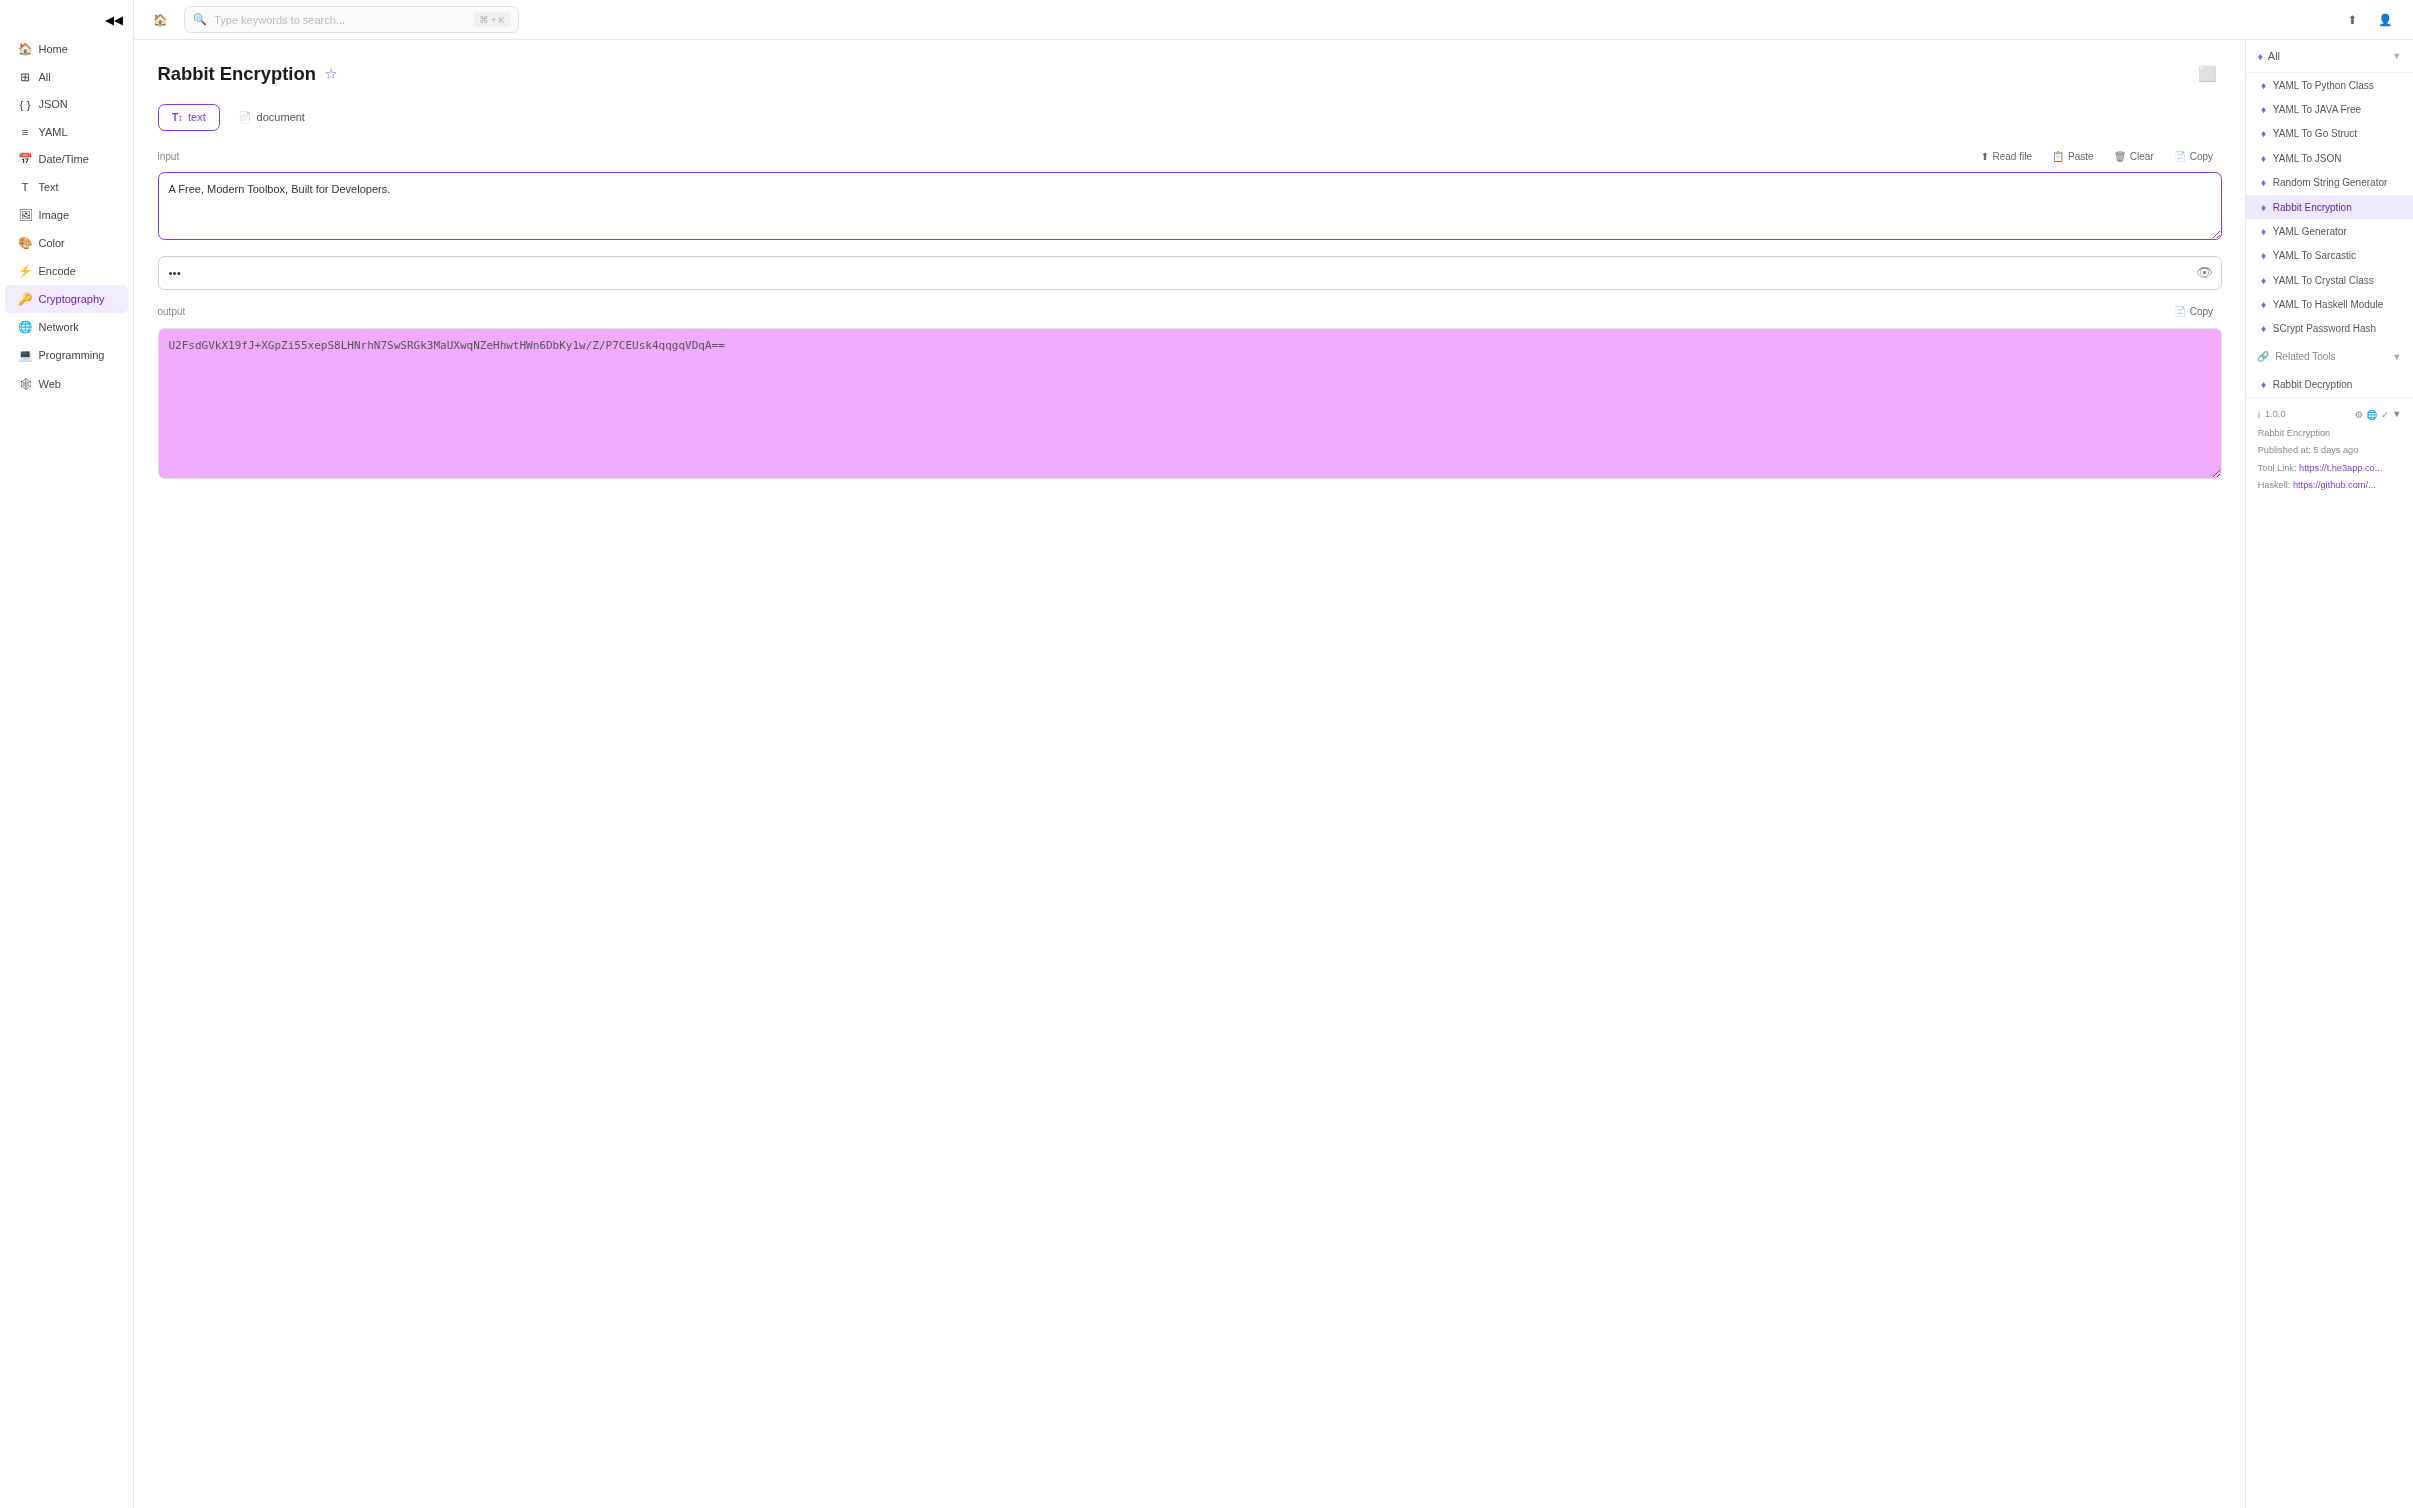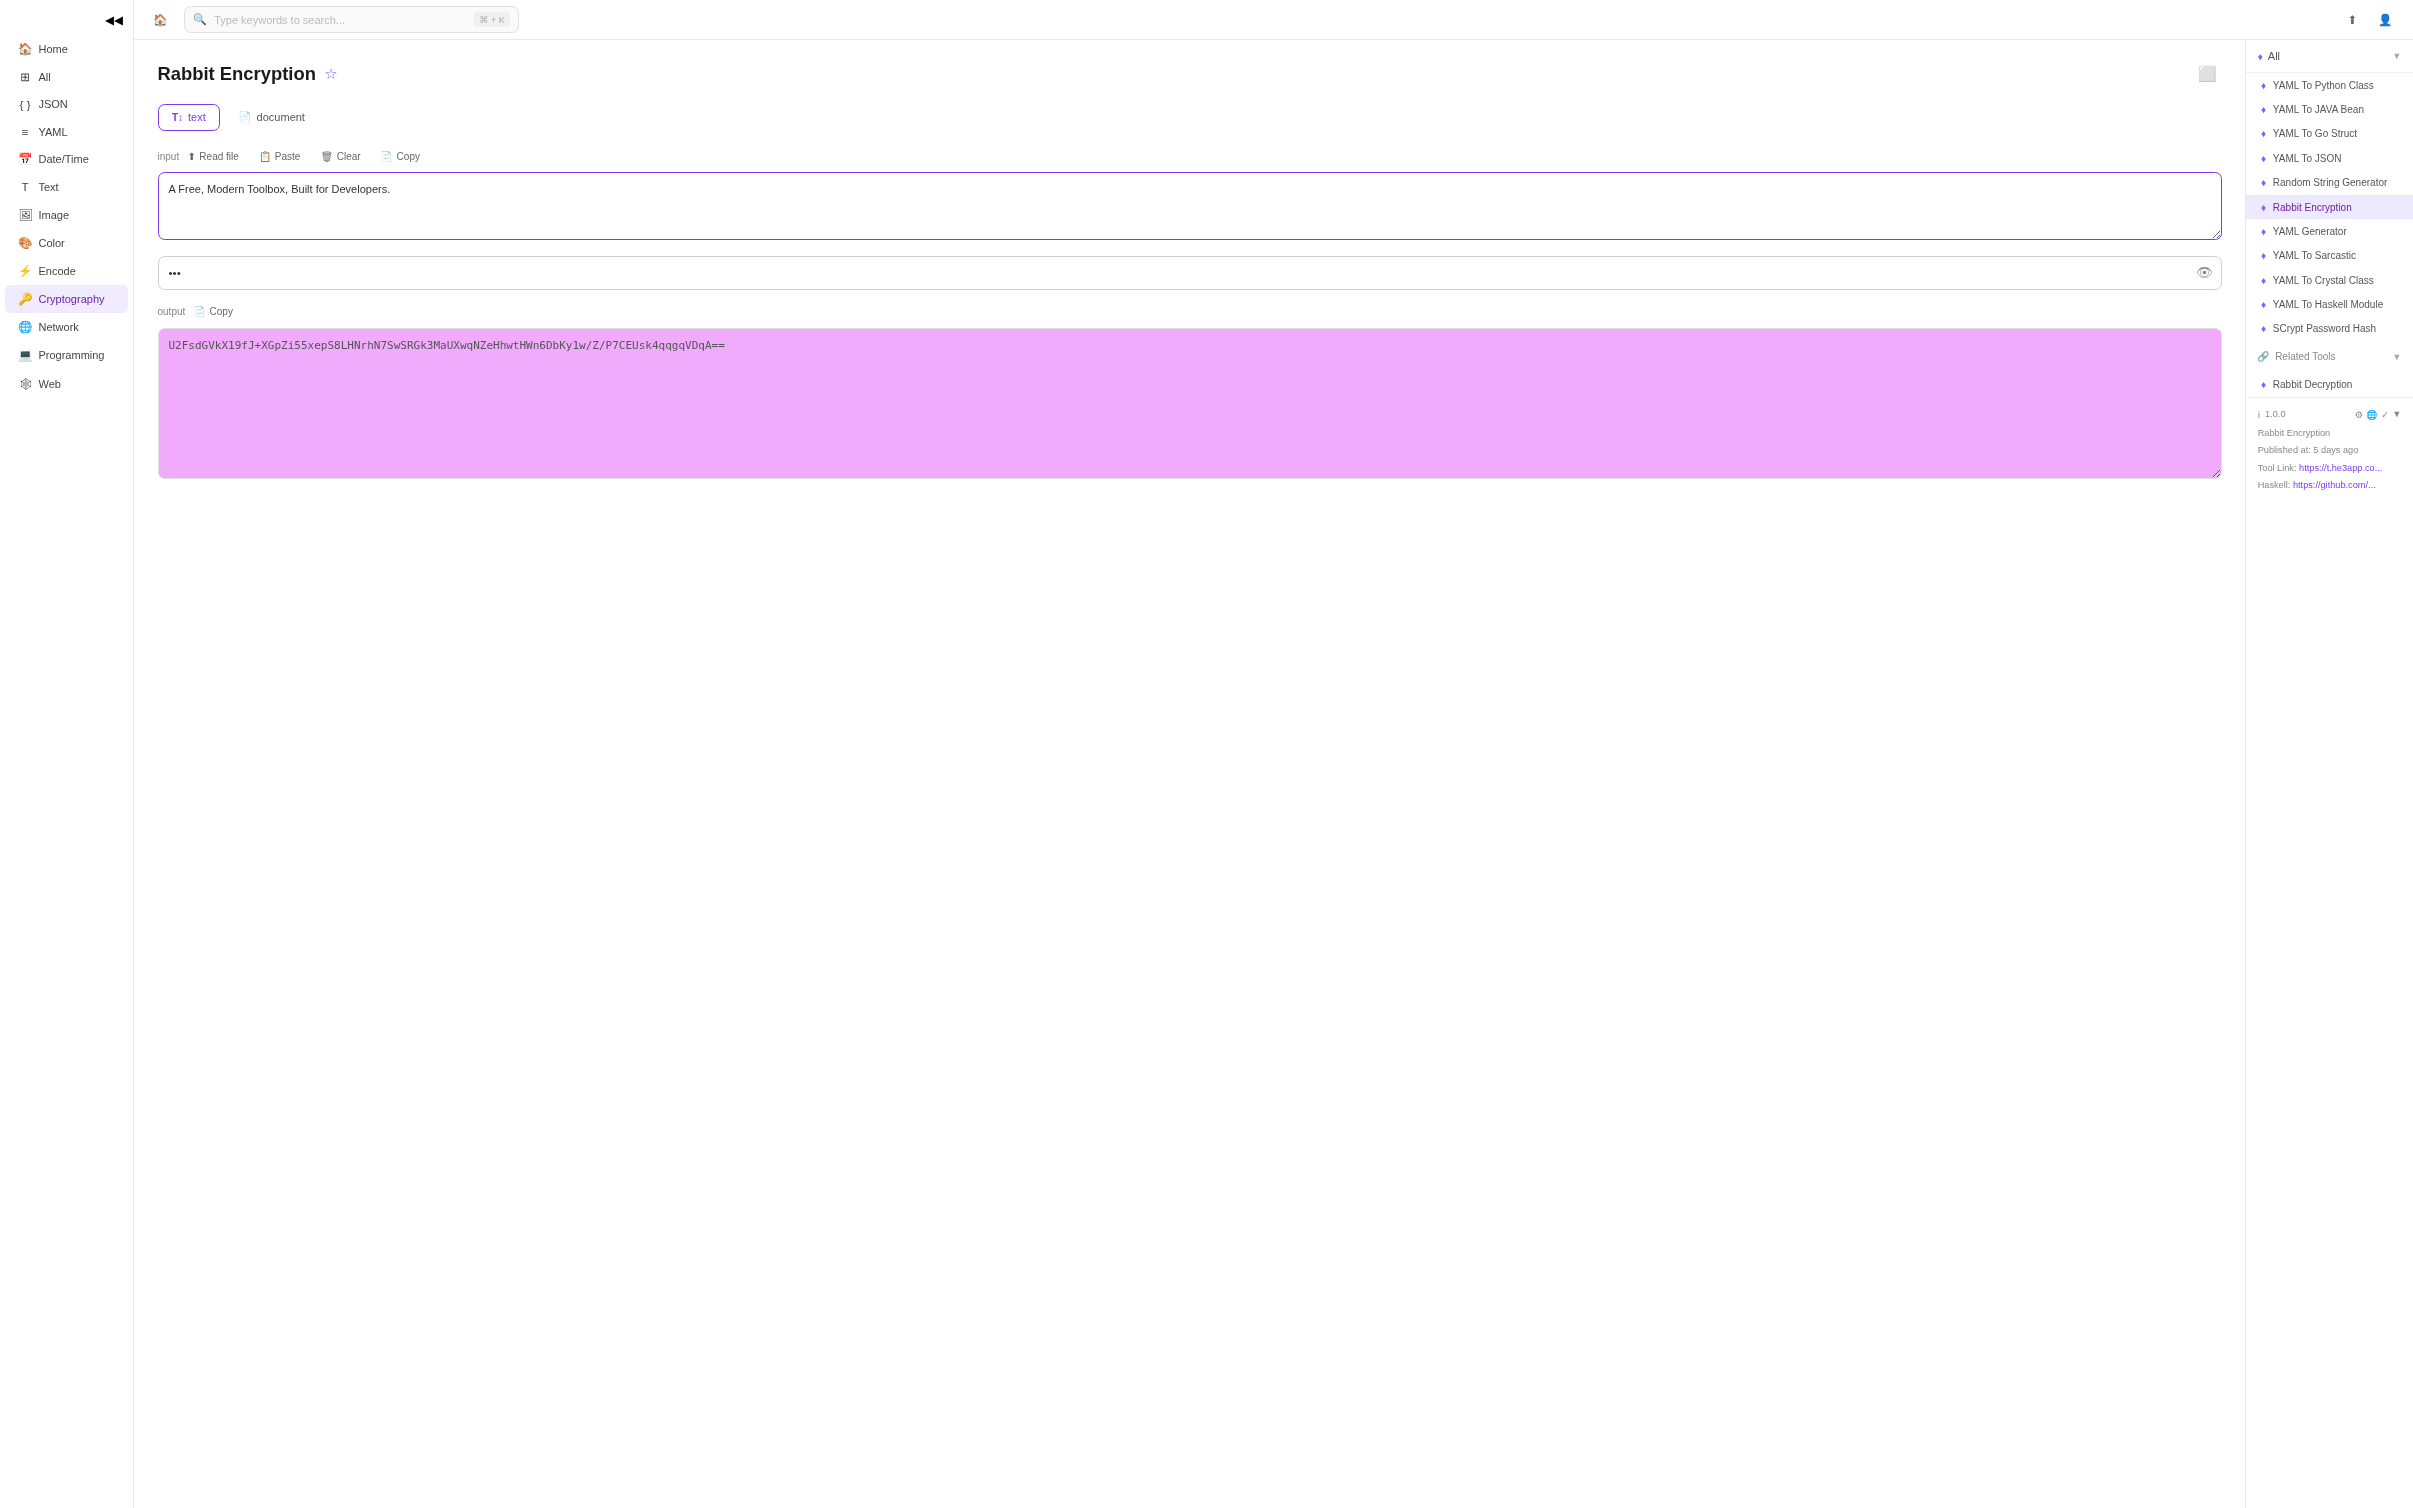--- a/index.html
+++ b/index.html
@@ -164,21 +164,21 @@
       font-weight: 500;
     }
 
     
     .section-label {
       font-size: 10px;
       color: #888;
       margin-bottom: 6.7px;
       display: flex;
       align-items: center;
-      justify-content: flex-start;
+      justify-content: space-between;
     }
     .section-actions {
       display: flex;
       gap: 3.4px;
     }
     .action-btn {
       display: flex;
       align-items: center;
       gap: 3.4px;
       padding: 3.4px 8.4px;
@@ -477,21 +477,21 @@
         <span class="chevron-icon" style="margin-left:auto;">▼</span>
       </div>
 
       <div id="right-panel-tools">
           <div class="panel-item">
             <span class="panel-item-icon">♦</span>
             <span>YAML To Python Class</span>
           </div>
           <div class="panel-item">
             <span class="panel-item-icon">♦</span>
-            <span>YAML To JAVA Bean</span>
+            <span>YAML To JAVA Free</span>
           </div>
           <div class="panel-item">
             <span class="panel-item-icon">♦</span>
             <span>YAML To Go Struct</span>
           </div>
           <div class="panel-item">
             <span class="panel-item-icon">♦</span>
             <span>YAML To JSON</span>
           </div>
           <div class="panel-item">

